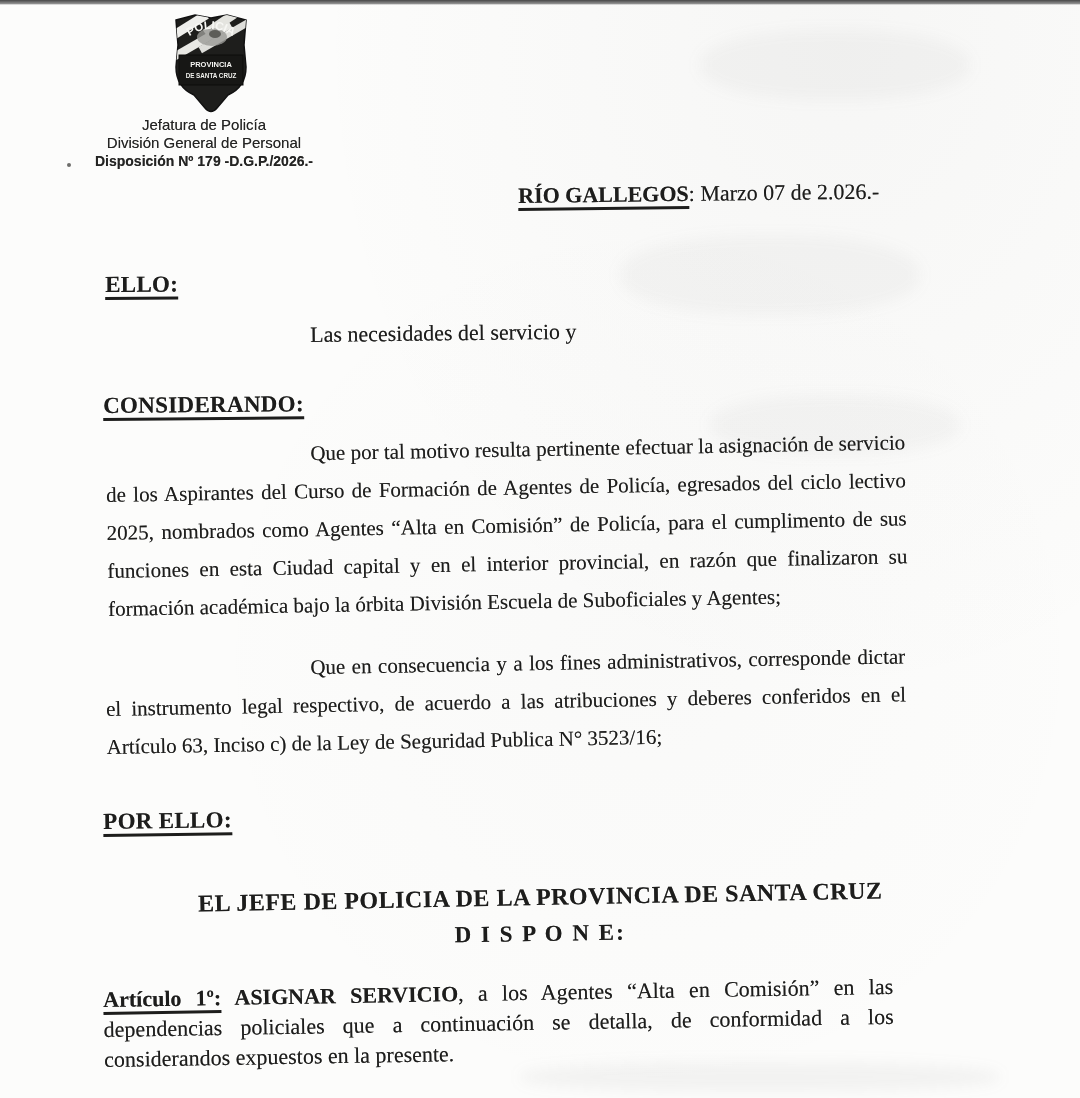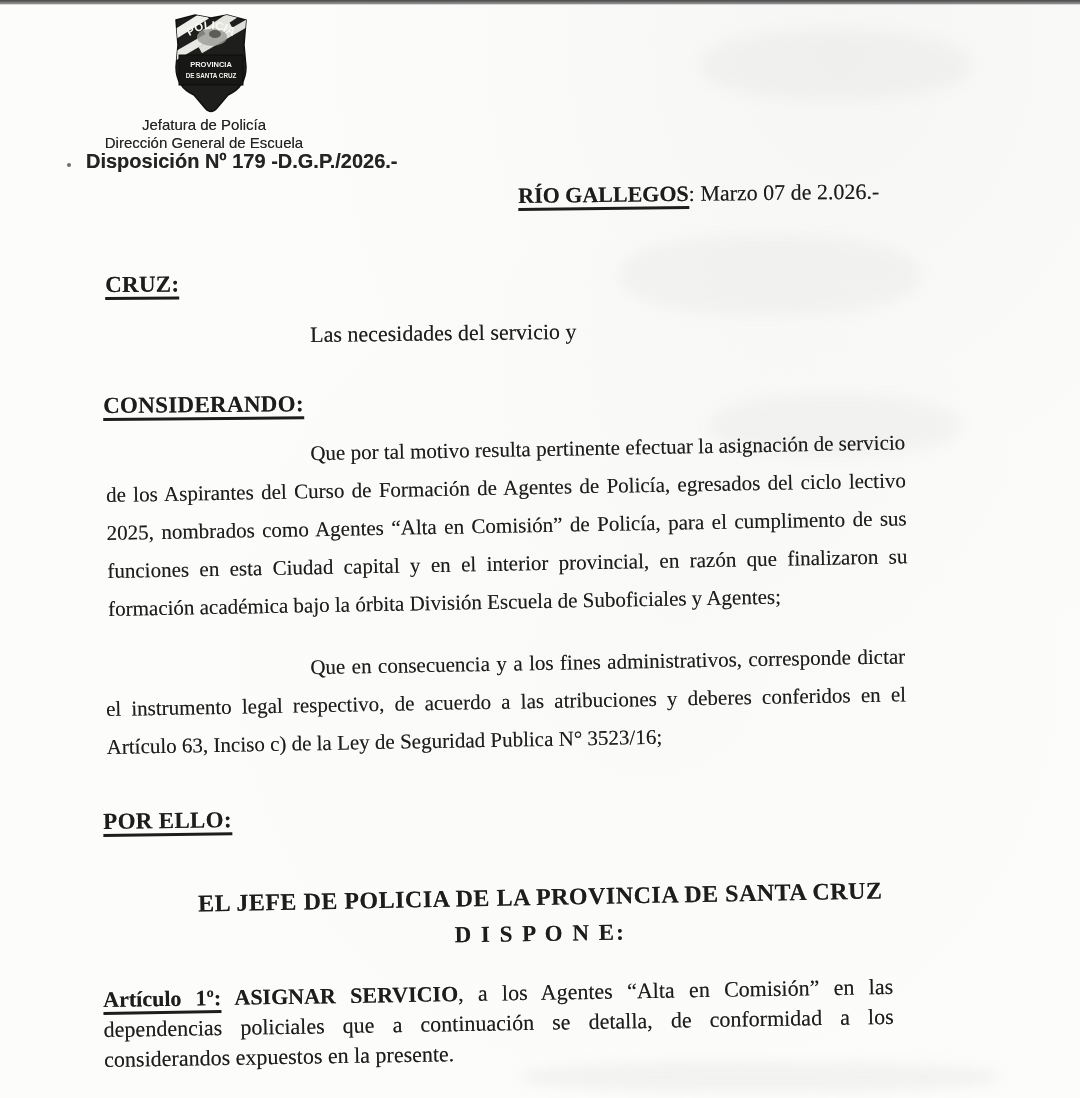--- a/index.html
+++ b/index.html
@@ -36,21 +36,21 @@
     background:#6d6d6b;
   }
   .smudge{
     position:absolute;background:rgba(110,110,110,0.05);
     filter:blur(7px);border-radius:45%;
   }
   .header-block{
     left:86px;top:116px;width:236px;text-align:center;
     font-size:15px;line-height:18px;color:#242423;
   }
-  .header-block .disp{font-size:20px;white-space:nowrap;}
+  .header-block .disp{font-size:14px;white-space:nowrap;}
   .dateline{
     left:518px;top:183px;font-size:22px;white-space:nowrap;
     transform:rotate(-0.7deg);transform-origin:left top;
   }
   .dateline .place{
     font-weight:bold;border-bottom:3px solid #1d1d1c;display:inline-block;line-height:1.15;
   }
   .crest-svg{left:165px;top:7px;filter:blur(0.45px);}
 </style>
 </head>
@@ -82,30 +82,30 @@
   <rect x="14" y="48" width="64" height="30" fill="#171715" stroke="#0c0c0b" stroke-width="1"></rect>
   <text x="46" y="60" font-size="7.5" font-weight="bold" fill="#f5f5f2" text-anchor="middle" font-family="Liberation Sans, sans-serif">PROVINCIA</text>
   <text x="46" y="71" font-size="6.3" font-weight="bold" fill="#f0f0ec" text-anchor="middle" font-family="Liberation Sans, sans-serif">DE SANTA CRUZ</text>
   <text font-size="11.5" font-weight="bold" fill="#f7f7f4" font-family="Liberation Sans, sans-serif">
     <textPath href="#crest-arc" startOffset="50%" text-anchor="middle">POLICIA</textPath>
   </text>
 </svg>
 
 <div class="abs sans header-block ink">
   <div>Jefatura de Policía</div>
-  <div>Dirección General de Escuela</div>
+  <div>División General de Personal</div>
   <div class="b disp">Disposición Nº 179 -D.G.P./2026.-</div>
 </div>
 
 <div class="abs dateline ink">
   <span class="place">RÍO GALLEGOS</span><span>: Marzo 07 de 2.026.-</span>
 </div>
 
 <div class="abs ink" style="left:105px;top:272px;transform:rotate(-0.4deg);transform-origin:left top;">
-  <span class="hd">CRUZ:</span>
+  <span class="hd">ELLO:</span>
 </div>
 <div class="abs ink" style="left:310px;top:322px;font-size:22px;transform:rotate(-0.7deg);transform-origin:left top;">Las necesidades del servicio y</div>
 
 <div class="abs ink" style="left:103px;top:393px;transform:rotate(-0.5deg);transform-origin:left top;">
   <span class="hd">CONSIDERANDO:</span>
 </div>
 
 <div class="abs para indent ink" style="left:105px;top:438px;transform:rotate(-1.05deg);transform-origin:left top;">Que por tal motivo resulta pertinente efectuar la asignación de servicio de los Aspirantes del Curso de Formación de Agentes de Policía, egresados del ciclo lectivo 2025, nombrados como Agentes “Alta en Comisión” de Policía, para el cumplimento de sus funciones en esta Ciudad capital y en el interior provincial, en razón que finalizaron su formación académica bajo la órbita División Escuela de Suboficiales y Agentes;</div>
 
 <div class="abs para indent ink" style="left:105px;top:652px;transform:rotate(-1.05deg);transform-origin:left top;">Que en consecuencia y a los fines administrativos, corresponde dictar el instrumento legal respectivo, de acuerdo a las atribuciones y deberes conferidos en el Artículo 63, Inciso c) de la Ley de Seguridad Publica N° 3523/16;</div>

